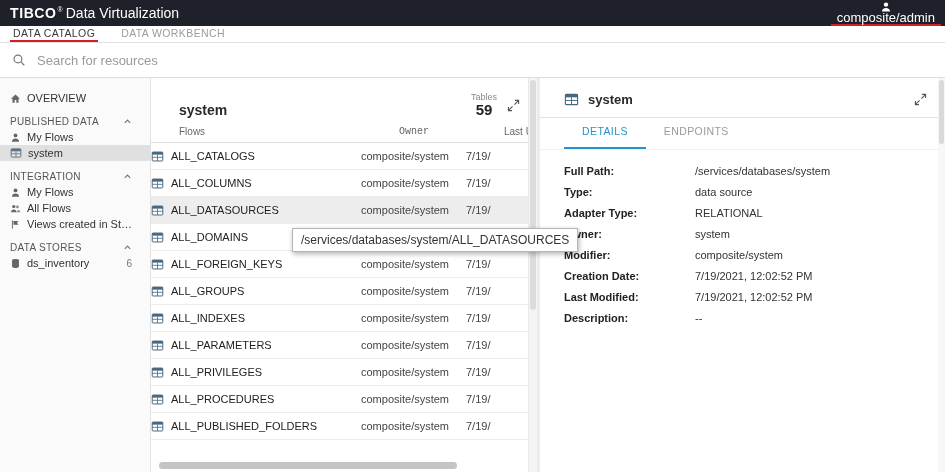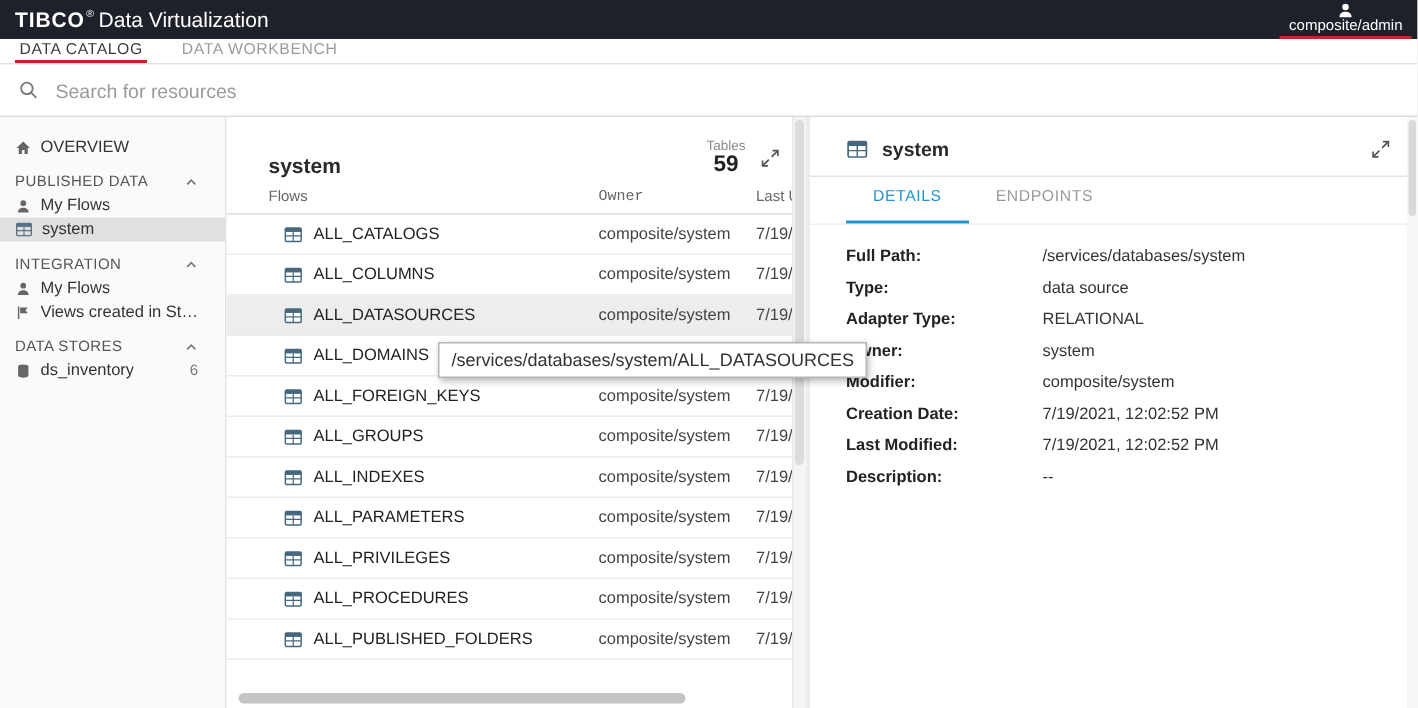--- a/index.html
+++ b/index.html
@@ -17,21 +17,21 @@
   }
   .brand { font-size:14px; display:flex; align-items:center; }
   .brand-name { font-weight:700; letter-spacing:0.6px; }
   .brand-reg { font-size:7px; position:relative; top:-4px; margin:0 3px 0 1px; }
   .brand-product { font-weight:400; }
   .user-block {
     position:absolute; right:4px; top:1px; display:flex; flex-direction:column;
     align-items:center; border-bottom:2px solid var(--accent-red,#cf2026);
     padding:0 6px 1px 6px; cursor:pointer;
   }
-  .user-name { font-size:10px; color:#fff; line-height:10px; }
+  .user-name { font-size:13px; color:#fff; line-height:10px; }
 
   
   .tabbar {
     height:17px; background:#fff; border-bottom:1px solid #e0e0e0;
     display:flex; padding-left:10px;
   }
   .tab {
     font-size:10.5px; letter-spacing:0.4px; color:#9b9b9b; margin-right:20px;
     display:flex; align-items:center; padding:0 3px; cursor:pointer;
     border-bottom:2px solid transparent;
@@ -88,21 +88,21 @@
   .col-header {
     display:flex; padding:6px 0 5px 28px; font-size:10px; color:#666;
     border-bottom:1px solid #dedede;
   }
   .col-name  { width:220px; }
   .col-owner { width:105px;font-family:Liberation Mono, monospace; }
   .col-date  { flex:1; overflow:hidden; white-space:nowrap; }
 
   .rows { flex:1; overflow:hidden; }
   .row {
-    height:27px; display:flex; align-items:center; padding-left:38px;
+    height:27px; display:flex; align-items:center; 
     border-bottom:1px solid #ececec; cursor:pointer;
   }
   .row.highlight { background:var(--row-highlight,#ededed); }
   .cell { font-size:11px; white-space:nowrap; overflow:hidden; }
   .cell.name  { width:210px; display:flex; align-items:center; gap:7px; color:#222; }
   .cell.owner { width:105px; color:#444; }
   .cell.date  { flex:1; color:#444; }
 
   .tooltip {
     position:absolute; left:141px; top:150px; z-index:6;
@@ -243,20 +243,31 @@
         <svg width="11" height="11" viewBox="0 0 16 16">
             <circle cx="8" cy="5" r="2.8" fill="#666"></circle>
             <path d="M2.8 14 C2.8 10.9 5.2 9.4 8 9.4 C10.8 9.4 13.2 10.9 13.2 14 Z" fill="#666"></path>
           </svg>
       </span>
       <span class="slabel">My Flows</span>
     </div>
     <div class="side-item">
       <span class="sicon">
         <svg width="11" height="11" viewBox="0 0 16 16">
+            <circle cx="5.5" cy="5.2" r="2.4" fill="#666"></circle>
+            <circle cx="10.8" cy="5.8" r="2" fill="#8a8a8a"></circle>
+            <path d="M1.5 13.5 C1.5 10.8 3.4 9.5 5.5 9.5 C7.6 9.5 9.5 10.8 9.5 13.5 Z" fill="#666"></path>
+            <path d="M10 13.5 C10.3 11.4 11 10.3 12.5 10.1 C13.8 10.4 14.8 11.7 14.8 13.5 Z" fill="#8a8a8a"></path>
+          </svg>
+      </span>
+      <span class="slabel">All Flows</span>
+    </div>
+    <div class="side-item">
+      <span class="sicon">
+        <svg width="11" height="11" viewBox="0 0 16 16">
             <line x1="3.5" y1="2" x2="3.5" y2="14" stroke="#666" stroke-width="1.4"></line>
             <path d="M5 2.8 h7.5 l-2.4 2.8 2.4 2.8 H5 Z" fill="#666"></path>
           </svg>
       </span>
       <span class="slabel">Views created in Studio</span>
     </div>
 
     <div class="side-section">
       <span>DATA STORES</span>
       <span class="sicon">

